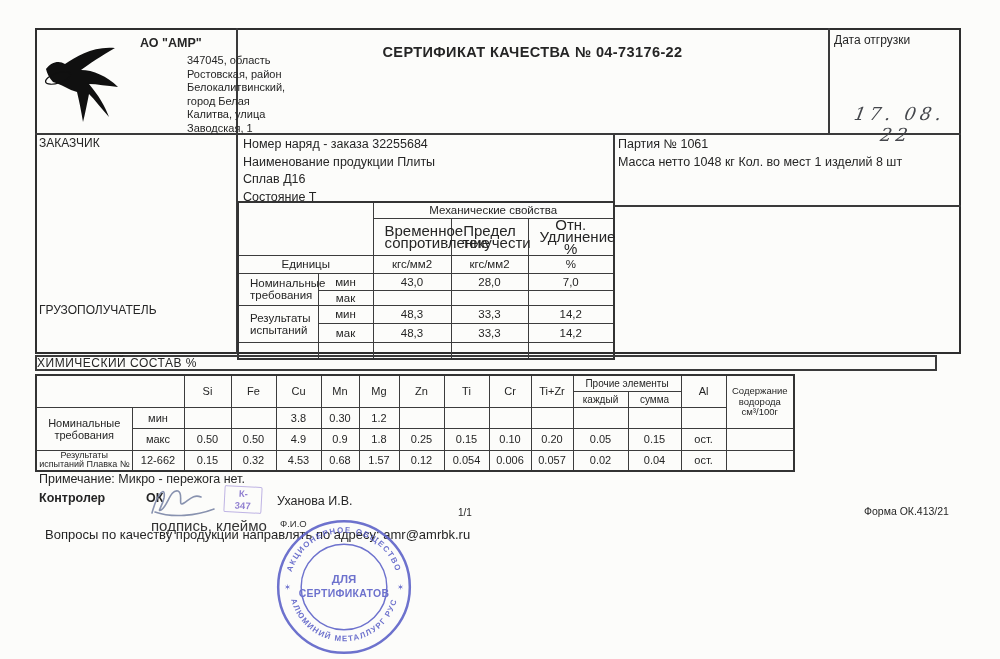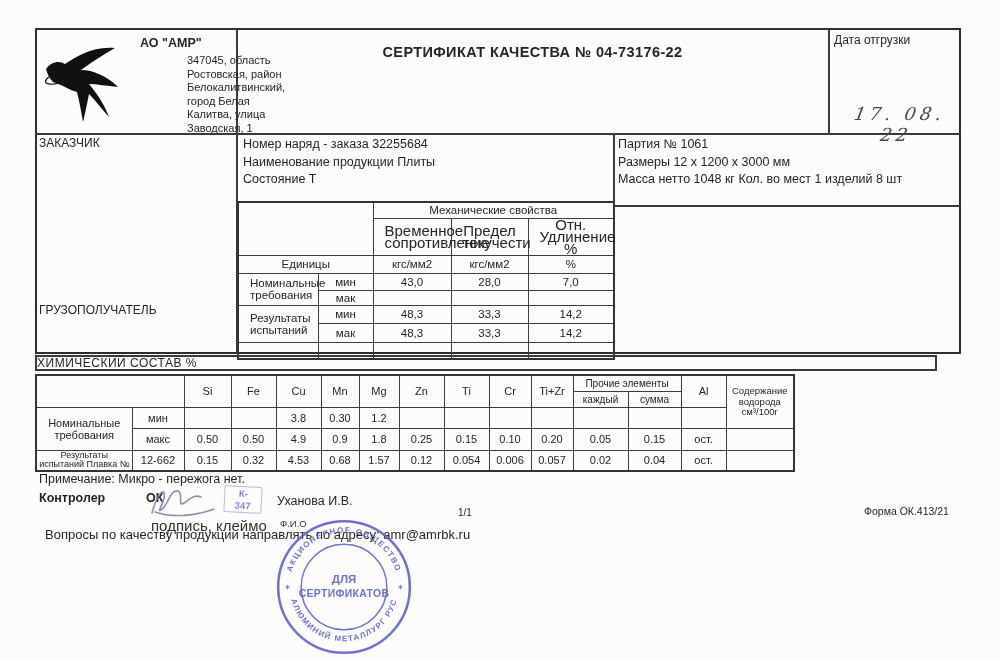--- a/index.html
+++ b/index.html
@@ -93,25 +93,25 @@
 </div>
 <div class="abs cert-title">СЕРТИФИКАТ КАЧЕСТВА №  04-73176-22</div>
 <div class="abs date-label">Дата отгрузки</div>
 <div class="abs date-value">17. 08. 22</div>
 
 <div class="abs zakaz">ЗАКАЗЧИК</div>
 <div class="abs gruz">ГРУЗОПОЛУЧАТЕЛЬ</div>
 <div class="abs order-lines">
   <div>Номер наряд - заказа 32255684</div>
   <div>Наименование продукции Плиты</div>
+  <div>Сплав  Д16</div>
   <div>Состояние   Т</div>
 </div>
 <div class="abs batch-lines">
   <div>Партия № 1061</div>
-  <div>Размеры 12 х 1200 х 3000 мм</div>
   <div>Масса нетто  1048 кг  Кол. во мест 1  изделий 8 шт</div>
 </div>
 
 <table class="abs mech">
   <colgroup>
       <col style="width:80px">
       <col style="width:55px">
       <col style="width:78px">
       <col style="width:77px">
       <col style="width:86px">

